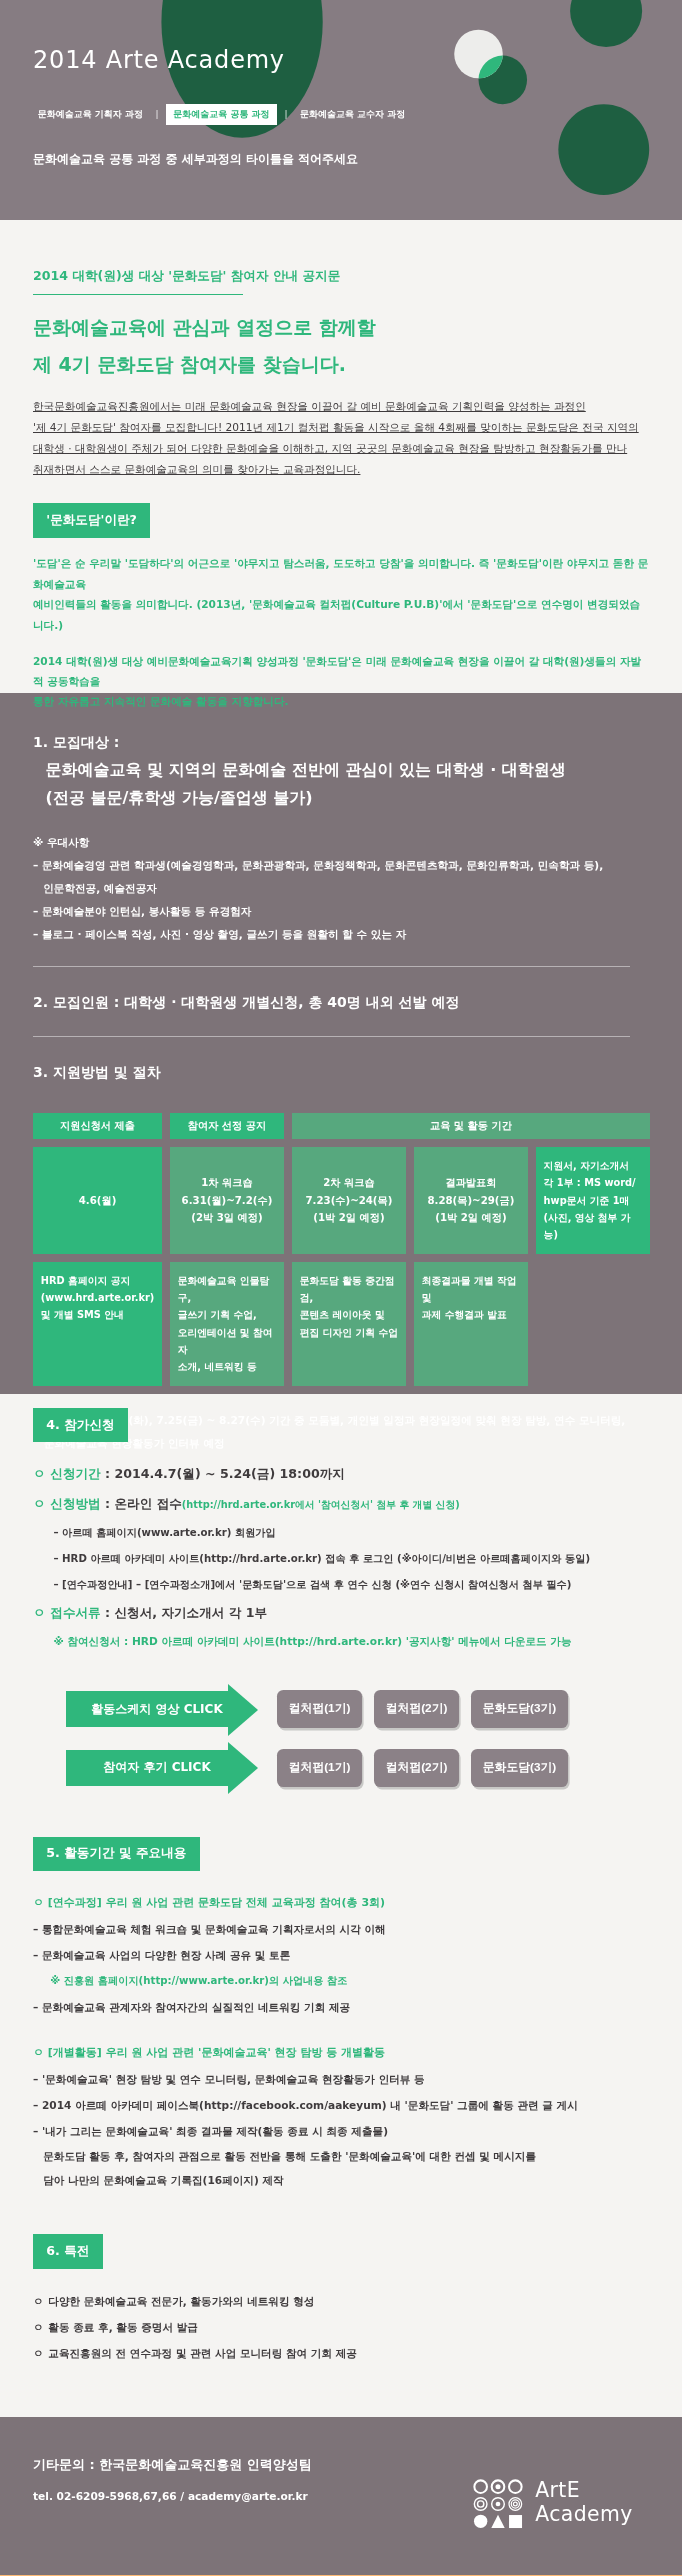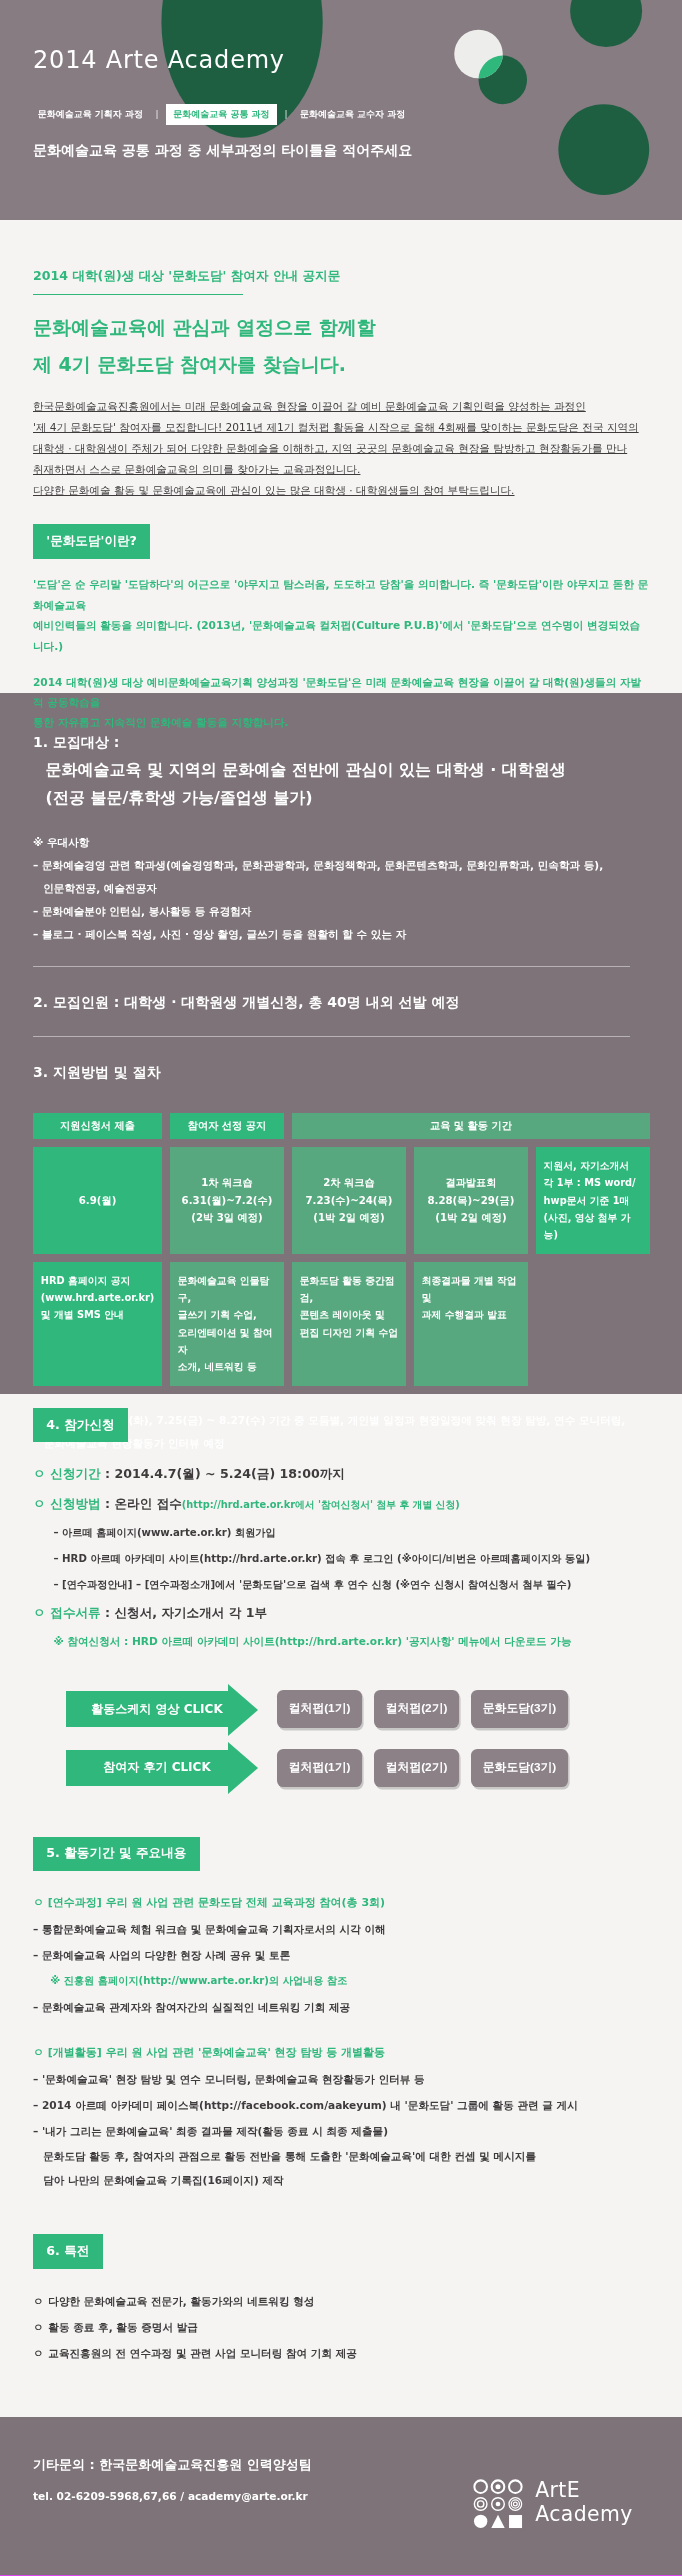--- a/index.html
+++ b/index.html
@@ -1,31 +1,31 @@
 <!DOCTYPE html>
 <html style="font-size:12.6px"><head>
 <meta charset="utf-8">
 <style>
   * { margin:0; padding:0; box-sizing:border-box; }
   html,body { background:#e9e7e5; }
   body { width:683px; font-family:"DejaVu Sans", sans-serif; }
-  .page { width:683px; height:2576px; background:#d946ef; overflow:hidden; }
+  .page { width:683px; height:2576px; background:#fdba74; overflow:hidden; }
 
   
   .header { position:relative; height:220px; background:#867c82; overflow:hidden; }
   .header-decor { position:absolute; left:0; top:0; }
   .header-title { position:relative; z-index:2; padding:46px 0 0 33px; color:#ffffff;
                   font-size:24px; font-weight:400; letter-spacing:0.8px; }
   .nav-row { position:relative; z-index:2; display:flex; align-items:center; gap:7.8px;
              margin:30px 0 0 33px; color:#ffffff; font-size:9px; font-weight:bold; }
   .nav-tab { padding:3.9px 4.7px; white-space:nowrap; }
   .nav-tab.active { background:#ffffff; color:#2fb77c; padding:3.9px 7px; }
   .nav-div { color:#ffffff; font-weight:400; opacity:.85; }
-  .header-subtitle { position:relative; z-index:2; margin:17px 0 0 33px; color:#ffffff;
-                     font-size:14px; font-weight:bold; }
+  .header-subtitle { position:relative; z-index:2; margin:26px 0 0 33px; color:#ffffff;
+                     font-size:12px; font-weight:bold; }
 
   
   .sec-intro { height:473px; padding:48px 33px 0 33px; background:#f5f4f2; }
   .notice-label { color:#2fb77c; font-size:12.6px; font-weight:bold; }
   .notice-underline { width:210px; border-top:1.6px solid #2fb77c; margin:9.4px 0 14px 0; }
   .big-title { color:#2fb77c; font-size:19px; font-weight:bold; line-height:37px; }
   .intro-para { margin-top:12.6px; color:#3f3b3d; font-size:10.6px; line-height:21px; font-weight:500;text-decoration:underline; }
   .badge { display:inline-block; background:#2fb77c; color:#ffffff; font-size:12.6px;
            font-weight:bold; padding:8.6px 13.3px; }
   .intro-badge { margin-top:23.5px; }
@@ -131,21 +131,20 @@
     <div class="notice-underline"></div>
     <div class="big-title">
       <div>문화예술교육에 관심과 열정으로 함께할</div>
       <div>제 4기 문화도담 참여자를 찾습니다.</div>
     </div>
     <div class="intro-para">
       <div>한국문화예술교육진흥원에서는 미래 문화예술교육 현장을 이끌어 갈 예비 문화예술교육 기획인력을 양성하는 과정인</div>
       <div>'제 4기 문화도담' 참여자를 모집합니다! 2011년 제1기 컬처펍 활동을 시작으로 올해 4회째를 맞이하는 문화도담은 전국 지역의</div>
       <div>대학생 · 대학원생이 주체가 되어 다양한 문화예술을 이해하고, 지역 곳곳의 문화예술교육 현장을 탐방하고 현장활동가를 만나</div>
       <div>취재하면서 스스로 문화예술교육의 의미를 찾아가는 교육과정입니다.</div>
-      <div>다양한 문화예술 활동 및 문화예술교육에 관심이 있는 많은 대학생 · 대학원생들의 참여 부탁드립니다.</div>
     </div>
     <div class="badge intro-badge">'문화도담'이란?</div>
     <div class="green-para">
       <div>'도담'은 순 우리말 '도담하다'의 어근으로 '야무지고 탐스러움, 도도하고 당참'을 의미합니다. 즉 '문화도담'이란 야무지고 돋한 문화예술교육</div>
       <div>예비인력들의 활동을 의미합니다. (2013년, '문화예술교육 컬처펍(Culture P.U.B)'에서 '문화도담'으로 연수명이 변경되었습니다.)</div>
     </div>
     <div class="green-para">
       <div>2014 대학(원)생 대상 예비문화예술교육기획 양성과정 '문화도담'은 미래 문화예술교육 현장을 이끌어 갈 대학(원)생들의 자발적 공동학습을</div>
       <div>통한 자유롭고 지속적인 문화예술 활동을 지향합니다.</div>
     </div>
@@ -167,21 +166,21 @@
     <hr class="band-divider">
     <div class="band-h">2. 모집인원 : 대학생 · 대학원생 개별신청, 총 40명 내외 선발 예정</div>
     <hr class="band-divider">
     <div class="band-h">3. 지원방법 및 절차</div>
 
     <div class="proc-table">
       <div class="cell bright head">지원신청서 제출</div>
       <div class="cell bright head">참여자 선정 공지</div>
       <div class="cell muted head span3">교육 및 활동 기간</div>
 
-      <div class="cell bright date">6.9(월)</div>
+      <div class="cell bright date">4.6(월)</div>
       <div class="cell muted date">1차 워크숍
 6.31(월)~7.2(수)
 (2박 3일 예정)</div>
       <div class="cell muted date">2차 워크숍
 7.23(수)~24(목)
 (1박 2일 예정)</div>
       <div class="cell muted date">결과발표회
 8.28(목)~29(금)
 (1박 2일 예정)</div>
 

